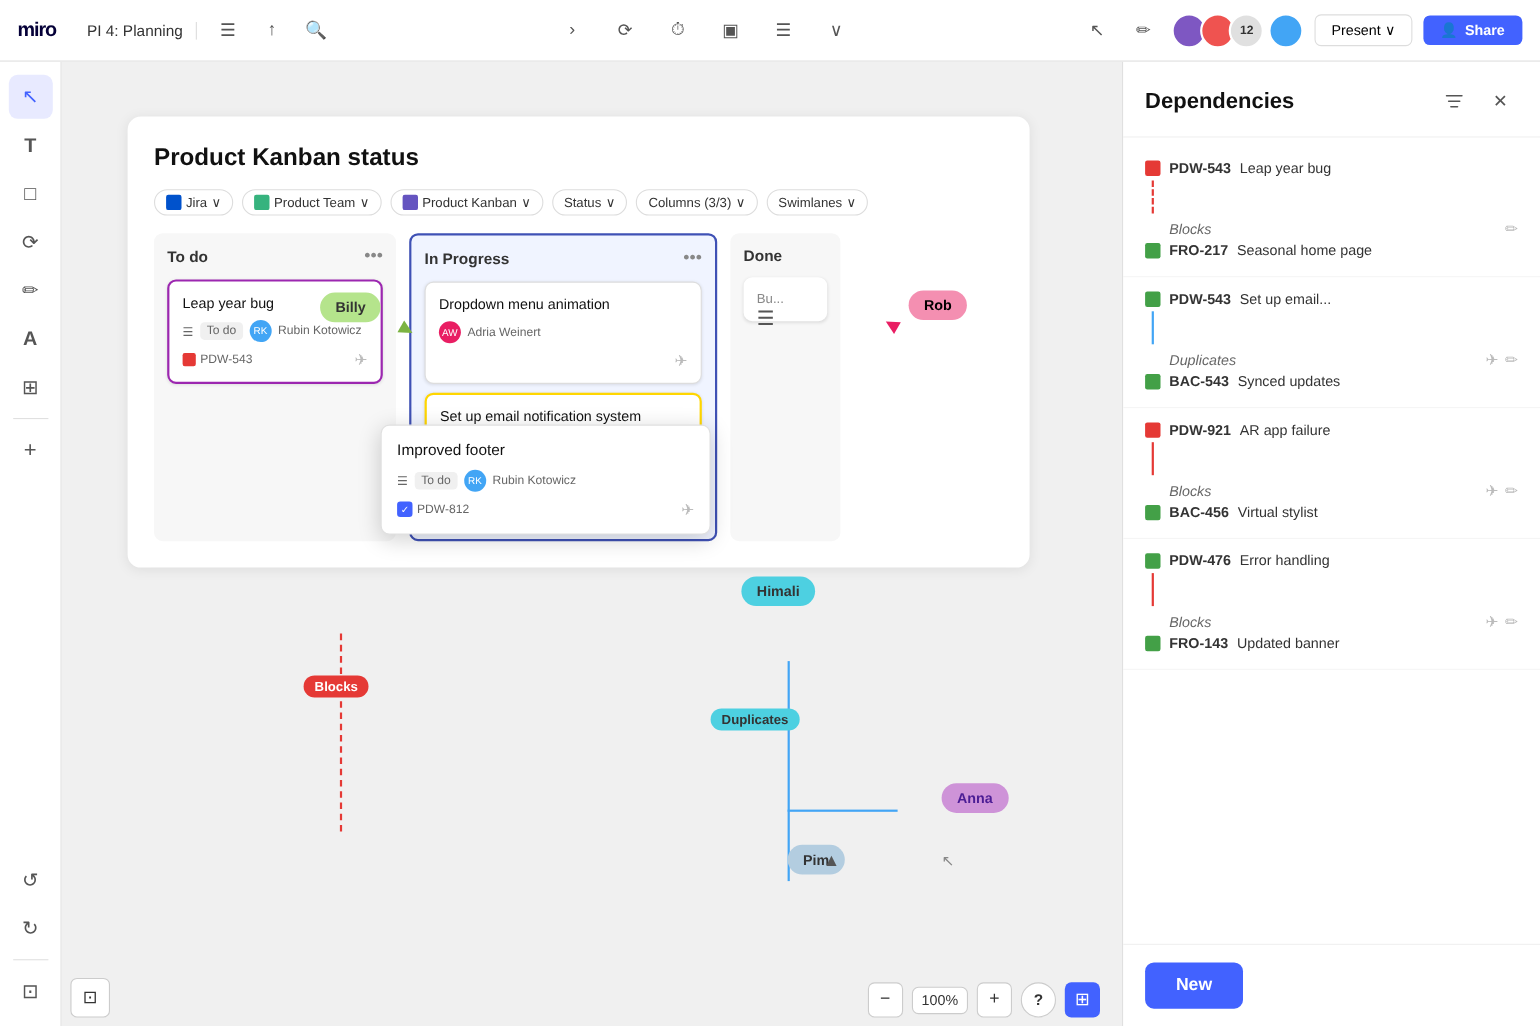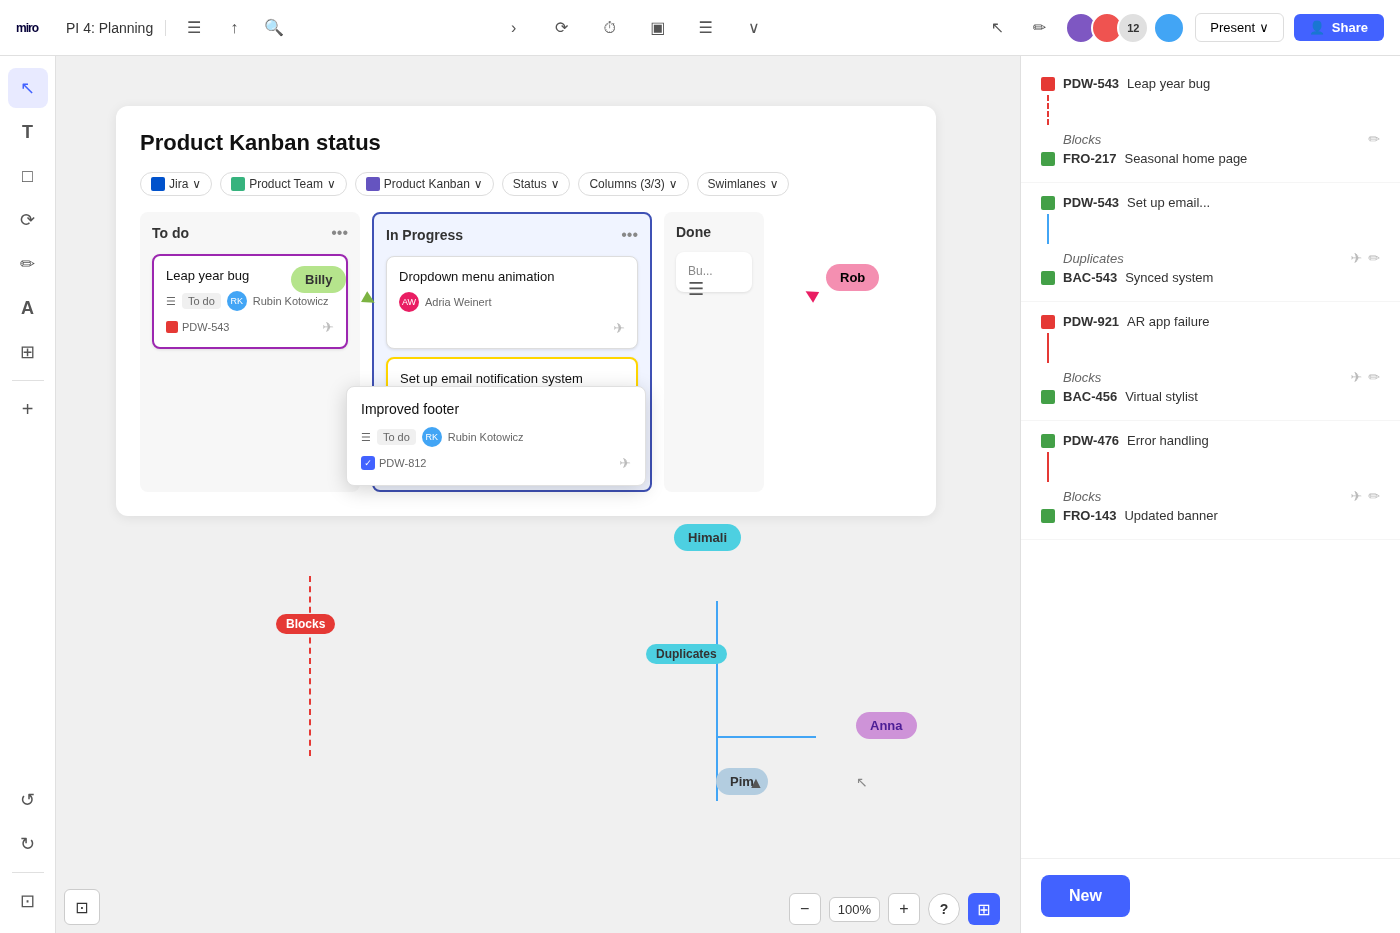--- a/index.html
+++ b/index.html
@@ -1,20 +1,20 @@
 <!DOCTYPE html>
 <html><head>
   <meta charset="utf-8">
   <style>
     * { box-sizing: border-box; margin: 0; padding: 0; }
     body { font-family: -apple-system, BlinkMacSystemFont, 'Segoe UI', sans-serif; background: #f0f0f0; width: 1400px; height: 933px; overflow: hidden; position: relative; }
 
     
     .topbar { position: absolute; top: 0; left: 0; width: 100%; height: 56px; background: #fff; border-bottom: 1px solid #e0e0e0; display: flex; align-items: center; z-index: 100; }
-    .topbar-logo { padding: 0 16px; font-size: 12px; font-weight: 800; color: #FFD02F; letter-spacing: -1px; }
+    .topbar-logo { padding: 0 16px; font-size: 18px; font-weight: 800; color: #FFD02F; letter-spacing: -1px; }
     .topbar-logo span { color: #050038; }
     .topbar-title { font-size: 14px; font-weight: 500; color: #333; padding: 0 12px; border-right: 1px solid #ddd; }
     .topbar-icons { display: flex; align-items: center; gap: 8px; padding: 0 12px; }
     .topbar-icon-btn { width: 32px; height: 32px; border: none; background: none; cursor: pointer; display: flex; align-items: center; justify-content: center; border-radius: 6px; color: #555; font-size: 16px; }
     .topbar-center { flex: 1; display: flex; align-items: center; justify-content: center; gap: 12px; }
     .topbar-center-btn { width: 36px; height: 36px; border: none; background: none; cursor: pointer; display: flex; align-items: center; justify-content: center; border-radius: 6px; color: #555; font-size: 16px; }
     .topbar-right { display: flex; align-items: center; gap: 10px; padding: 0 16px; }
     .avatar-group { display: flex; align-items: center; }
     .avatar { width: 32px; height: 32px; border-radius: 50%; border: 2px solid #fff; margin-left: -6px; background: #ccc; display: flex; align-items: center; justify-content: center; font-size: 11px; font-weight: 600; color: #fff; overflow: hidden; }
     .avatar:first-child { margin-left: 0; }
@@ -324,20 +324,31 @@
   <div class="dep-line-dashed"></div>
 
   <div class="dep-line-solid"></div>
   <div class="dep-line-h"></div>
 
   <div style="position:absolute; top:718px; left:800px; font-size:14px; color:#888; z-index:30;">↖</div>
 
 </div>
 
 <div class="dep-panel">
+  <div class="dep-header">
+    <span class="dep-title">Dependencies</span>
+    <div class="dep-header-icons">
+      <button class="dep-header-icon">
+        <svg width="16" height="16" viewBox="0 0 16 16" fill="none" xmlns="http://www.w3.org/2000/svg">
+          <path d="M1 3h14M3 8h10M5 13h6" stroke="#555" stroke-width="1.5" stroke-linecap="round"></path>
+        </svg>
+      </button>
+      <button class="dep-header-icon">✕</button>
+    </div>
+  </div>
 
   <div class="dep-content">
 
     <div class="dep-group">
       <div class="dep-item-row">
         <div class="dep-id-icon dep-id-red"></div>
         <span class="dep-id">PDW-543</span>
         <span class="dep-name">Leap year bug</span>
       </div>
       <div style="border-left: 2px dashed #e53935; margin: 2px 0 2px 6px; height: 30px;"></div>
@@ -364,21 +375,21 @@
       <div class="dep-relation-row">
         <span class="dep-relation-text">Duplicates</span>
         <div class="dep-relation-icons">
           <span class="dep-rel-icon">✈</span>
           <span class="dep-rel-icon">✏</span>
         </div>
       </div>
       <div class="dep-item-row">
         <div class="dep-id-icon dep-id-green"></div>
         <span class="dep-id">BAC-543</span>
-        <span class="dep-name">Synced system</span>
+        <span class="dep-name">Synced updates</span>
       </div>
     </div>
 
     <div class="dep-group">
       <div class="dep-item-row">
         <div class="dep-id-icon dep-id-red"></div>
         <span class="dep-id">PDW-921</span>
         <span class="dep-name">AR app failure</span>
       </div>
       <div style="border-left: 2px solid #e53935; margin: 2px 0 2px 6px; height: 30px;"></div>

